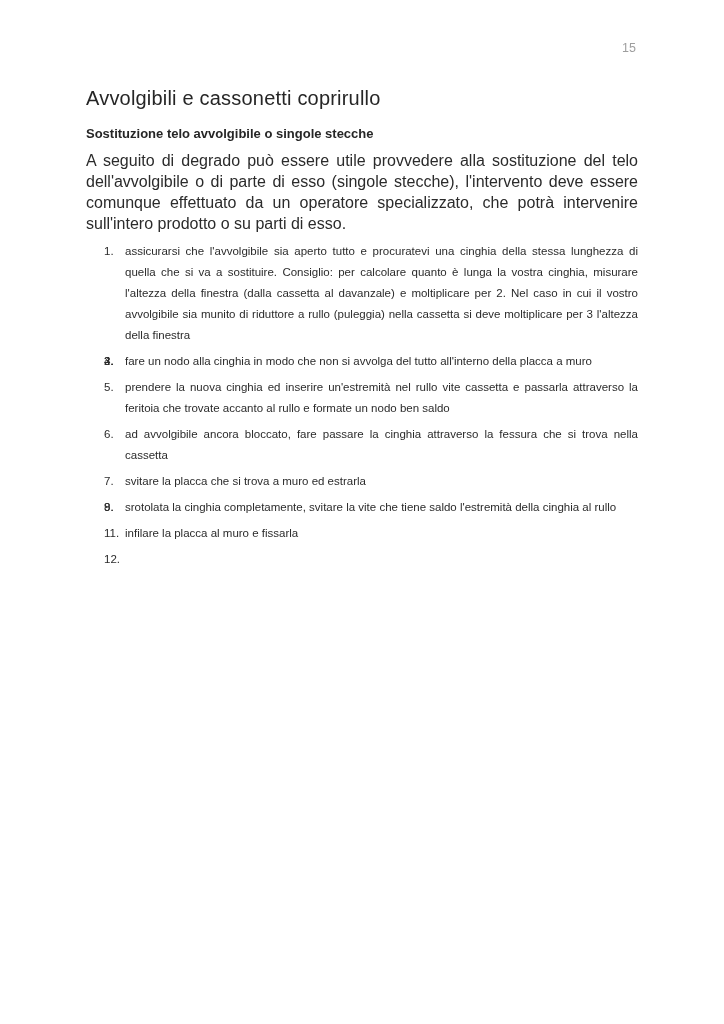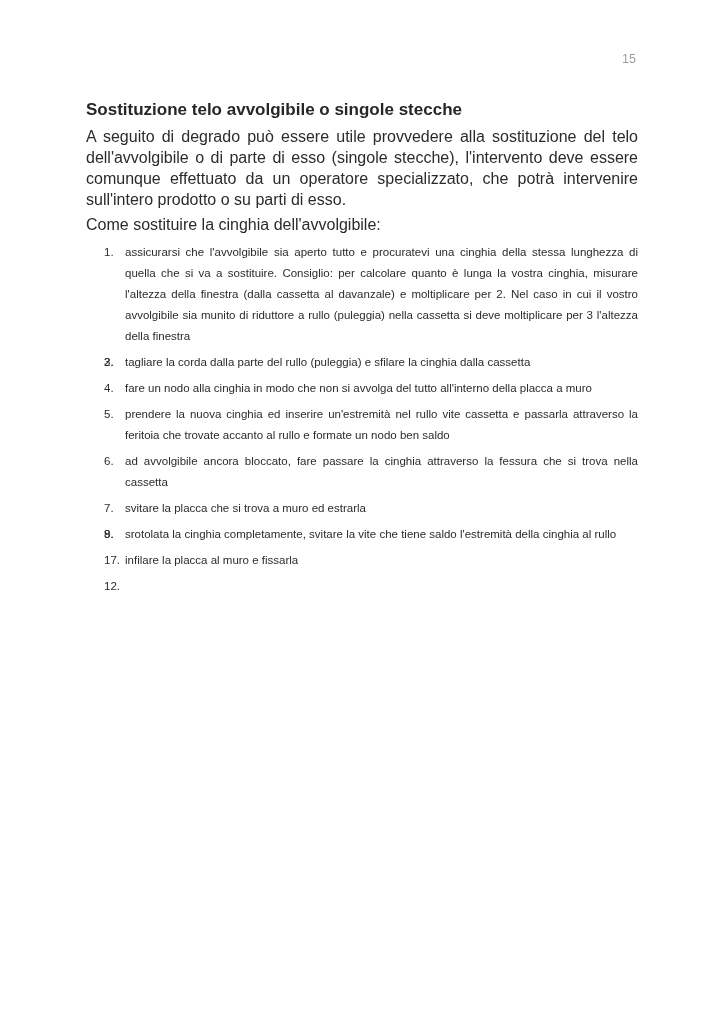--- a/index.html
+++ b/index.html
@@ -13,21 +13,21 @@
     width: 724px;
     height: 1024px;
     background: #ffffff;
     font-family: "Liberation Sans", "DejaVu Sans", sans-serif;
     color: #2b2b2b;
     overflow: hidden;
     box-sizing: border-box;
   }
   .page-number {
     position: absolute;
-    top: 52px;
+    top: 41px;
     right: 88px;
     font-size: 12.5px;
     line-height: 14px;
     color: #9e9e9e;
   }
   .content {
     position: absolute;
     top: 0;
     left: 86px;
     right: 86px;
@@ -35,21 +35,21 @@
   }
   .doc-title {
     font-size: 20px;
     font-weight: 400;
     line-height: 24px;
     margin: 0;
     color: #262626;
     letter-spacing: 0.2px;
   }
   .doc-subtitle {
-    font-size: 17px;
+    font-size: 13px;
     font-weight: 700;
     line-height: 15px;
     margin: 16px 0 0 0;
     color: #262626;
   }
   .body-text {
     font-size: 16px;
     line-height: 21px;
     text-align: justify;
     margin: 0;
@@ -84,38 +84,37 @@
 </style>
 </head>
 <body>
 
 <div class="page">
 
   <div class="page-number">15</div>
 
   <div class="content">
 
+    <h1 class="doc-title">Avvolgibili e cassonetti coprirullo</h1>
 
     <h2 class="doc-subtitle">Sostituzione telo avvolgibile o singole stecche</h2>
 
     <p class="body-text intro">A seguito di degrado può essere utile provvedere alla sostituzione del telo dell'avvolgibile o di parte di esso (singole stecche), l'intervento deve essere comunque effettuato da un operatore specializzato, che potrà intervenire sull'intero prodotto o su parti di esso.</p>
 
-    <p class="body-text list-intro">Come sostituire la cinghia dell'avvolgibile:</p>
 
     <ol class="steps">
       <li>
         <span class="step-num">1.</span>
         <span>assicurarsi che l'avvolgibile sia aperto tutto e procuratevi una cinghia della stessa lunghezza di quella che si va a sostituire. Consiglio: per calcolare quanto è lunga la vostra cinghia, misurare l'altezza della finestra (dalla cassetta al davanzale) e moltiplicare per 2. Nel caso in cui il vostro avvolgibile sia munito di riduttore a rullo (puleggia) nella cassetta si deve moltiplicare per 3 l'altezza della finestra</span>
       </li>
       <li>
         <span class="step-num">2.</span>
       </li>
       <li>
         <span class="step-num">3.</span>
-        <span>tagliare la corda dalla parte del rullo (puleggia) e sfilare la cinghia dalla cassetta</span>
       </li>
       <li>
         <span class="step-num">4.</span>
         <span>fare un nodo alla cinghia in modo che non si avvolga del tutto all'interno della placca a muro</span>
       </li>
       <li>
         <span class="step-num">5.</span>
         <span>prendere la nuova cinghia ed inserire un'estremità nel rullo vite cassetta e passarla attraverso la feritoia che trovate accanto al rullo e formate un nodo ben saldo</span>
       </li>
       <li>
@@ -127,21 +126,21 @@
         <span>svitare la placca che si trova a muro ed estrarla</span>
       </li>
       <li>
         <span class="step-num">8.</span>
       </li>
       <li>
         <span class="step-num">9.</span>
         <span>srotolata la cinghia completamente, svitare la vite che tiene saldo l'estremità della cinghia al rullo</span>
       </li>
       <li>
-        <span class="step-num">17.</span>
+        <span class="step-num">11.</span>
         <span>infilare la placca al muro e fissarla</span>
       </li>
       <li>
         <span class="step-num">12.</span>
       </li>
     </ol>
 
   </div>
 </div>
 

